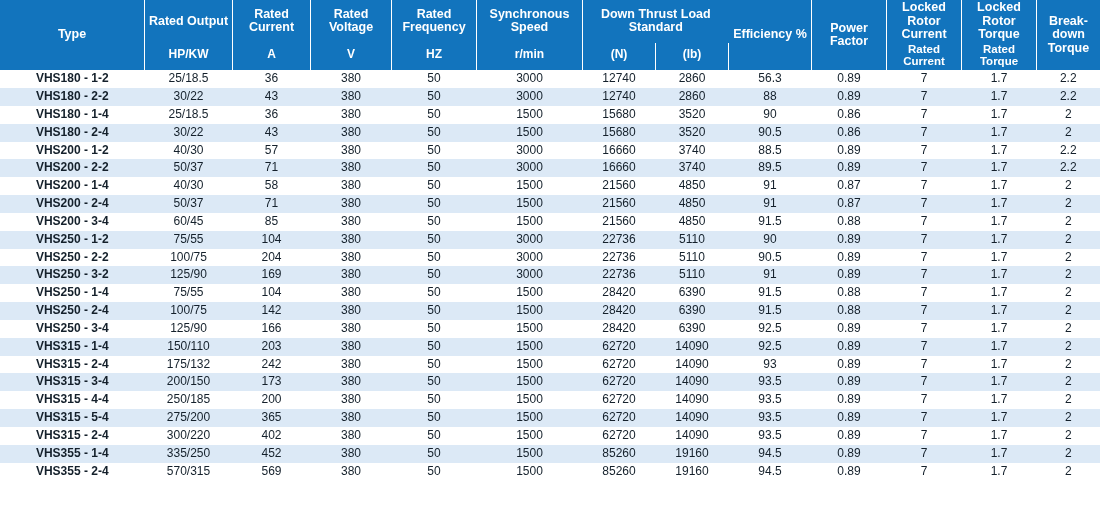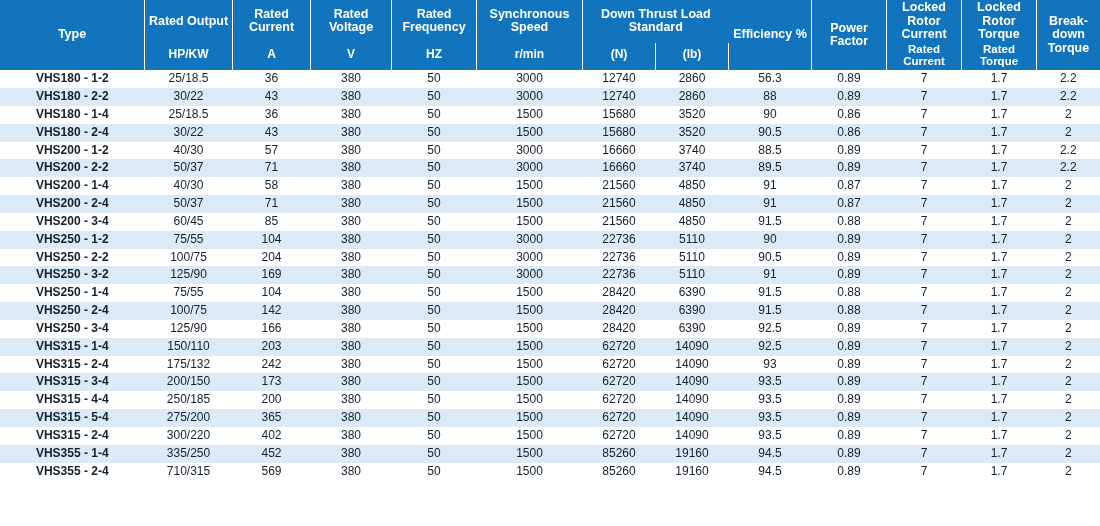--- a/index.html
+++ b/index.html
@@ -422,21 +422,21 @@
         <td>85260</td>
         <td>19160</td>
         <td>94.5</td>
         <td>0.89</td>
         <td>7</td>
         <td>1.7</td>
         <td>2</td>
       </tr>
       <tr class="odd">
         <td class="type-cell">VHS355 - 2-4</td>
-        <td>710/315</td>
+        <td>570/315</td>
         <td>569</td>
         <td>380</td>
         <td>50</td>
         <td>1500</td>
         <td>85260</td>
         <td>19160</td>
         <td>94.5</td>
         <td>0.89</td>
         <td>7</td>
         <td>1.7</td>

